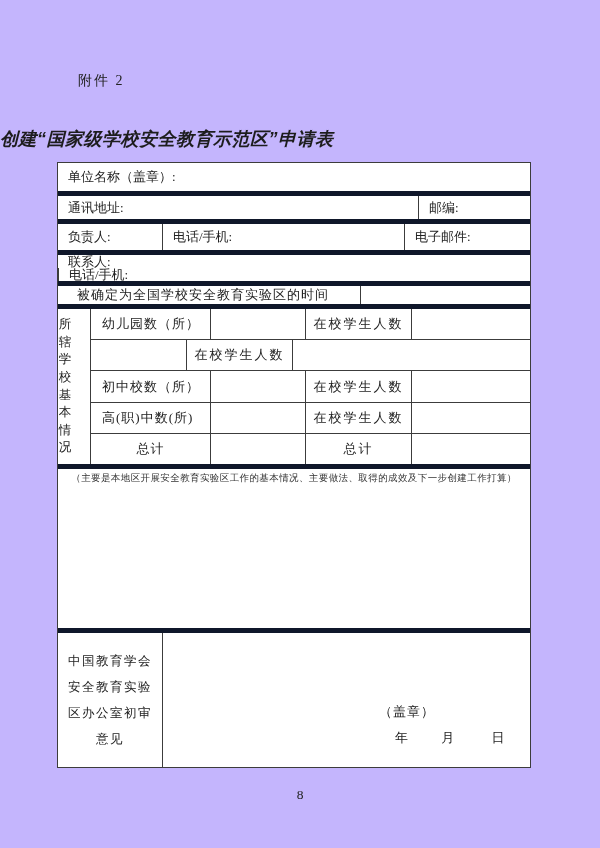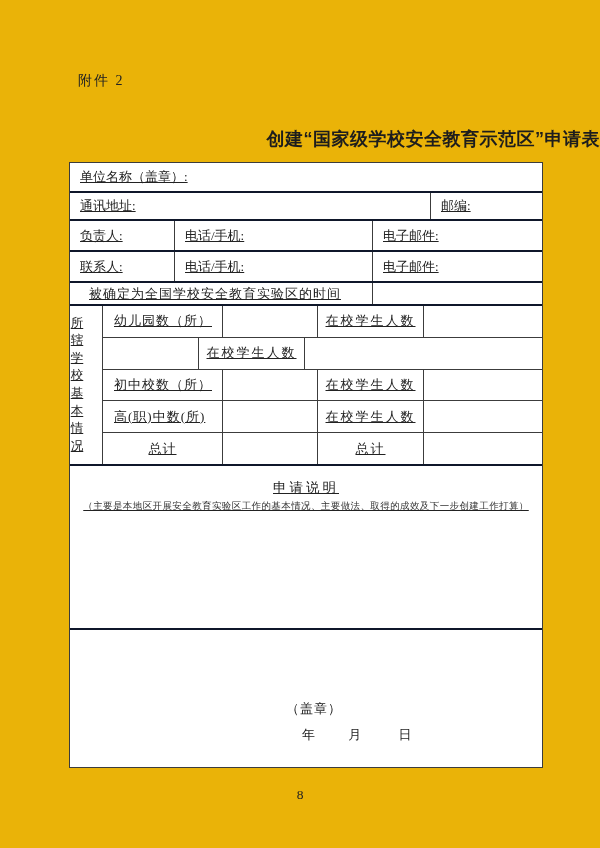--- a/index.html
+++ b/index.html
@@ -1,53 +1,52 @@
 <!DOCTYPE html>
 <html><head>
 <meta charset="utf-8">
 <style>
   html,body { margin:0; padding:0; background:#ffffff; }
   .page {
-    position:relative; width:600px; height:848px; background:#eab308;
+    position:relative; width:600px; height:848px; background:#c4b5fd;
     font-family:"Liberation Serif","DejaVu Serif",serif; color:#222;
     overflow:hidden;
   }
   .attachment {
     position:absolute; left:78px; top:72px;
     font-size:14px; letter-spacing:2px;
   }
   .doc-title {
     position:absolute; left:0; top:127px; width:100%; margin:0;
-    text-align:right; font-family:"Liberation Sans","DejaVu Sans",sans-serif;
-    font-size:18px; font-weight:bold; letter-spacing:0.5px; color:#1d1d1d;
+    text-align:left; font-family:"Liberation Sans","DejaVu Sans",sans-serif;
+    font-size:18px; font-weight:bold; letter-spacing:0.5px; color:#1d1d1d;font-style:italic;
   }
   .form-table {
-    position:absolute; left:69px; top:162px; width:474px;
+    position:absolute; left:57px; top:162px; width:474px;
     border:1px solid #3c3c3c; box-sizing:border-box; font-size:13px;
     background:#fff;
-    text-decoration:underline;
   }
-  .row { display:flex; box-sizing:border-box; border-top:2px solid #0f172a; }
+  .row { display:flex; box-sizing:border-box; border-top:5px solid #0f172a; }
   .row:first-child { border-top:none; }
   .cell {
     box-sizing:border-box; border-left:1px solid #3c3c3c;
     display:flex; align-items:center; padding-left:10px; overflow:hidden;
   }
   .cell:first-child { border-left:none; }
   .r1 { height:28px; }
   .r2 { height:28px; }
   .r3 { height:31px; }
-  .r4 { height:31px; }
+  .r4 { height:31px;flex-direction:column; }
   .r5 { height:23px; }
   .c-full { flex:1; }
   .c-addr { width:360px; }
   .c-post { flex:1; }
   .c-name { width:104px; }
   .c-phone { width:198px; }
-  .c-mail { flex:1; }
+  .c-mail { flex:1;margin-left:44px; }
   .c-time { width:302px; padding-left:19px; letter-spacing:1px; }
   .c-timeval { flex:1; }
 
   .schools-section { height:160px; }
   .vert-cell { width:32px; display:flex; align-items:center; padding:0; }
   .vert-text {
     width:14px; font-size:12.5px; line-height:17.6px;
     word-break:break-all; text-align:center; letter-spacing:0;
   }
   .school-grid { flex:1; display:flex; flex-direction:column; border-left:1px solid #3c3c3c; }
@@ -154,26 +153,31 @@
           <div class="cell sc-count"></div>
           <div class="cell sc-slabel">总计</div>
           <div class="cell sc-sval"></div>
         </div>
 
       </div>
     </div>
 
     <div class="row appl-section">
       <div style="width:100%;">
-        <div class="appl-header">申请说明</div>
         <div class="appl-note">（主要是本地区开展安全教育实验区工作的基本情况、主要做法、取得的成效及下一步创建工作打算）</div>
       </div>
     </div>
 
     <div class="row review-section">
+      <div class="cell rev-label">
+        <div>中国教育学会</div>
+        <div>安全教育实验</div>
+        <div>区办公室初审</div>
+        <div>意见</div>
+      </div>
       <div class="cell rev-body">
         <div class="rev-seal">（盖章）</div>
         <div class="rev-date">
           <span>年</span>
           <span class="m">月</span>
           <span class="d">日</span>
         </div>
       </div>
     </div>
 

